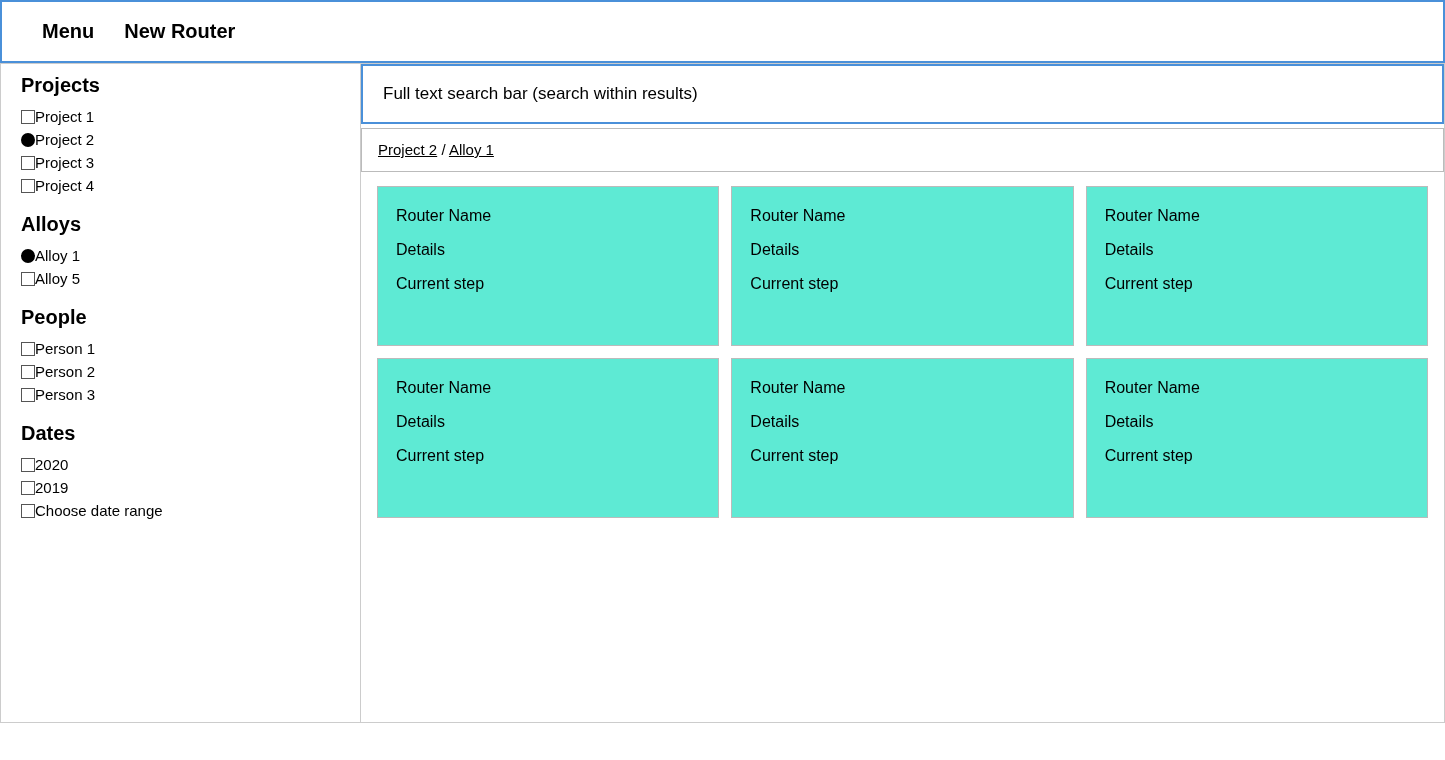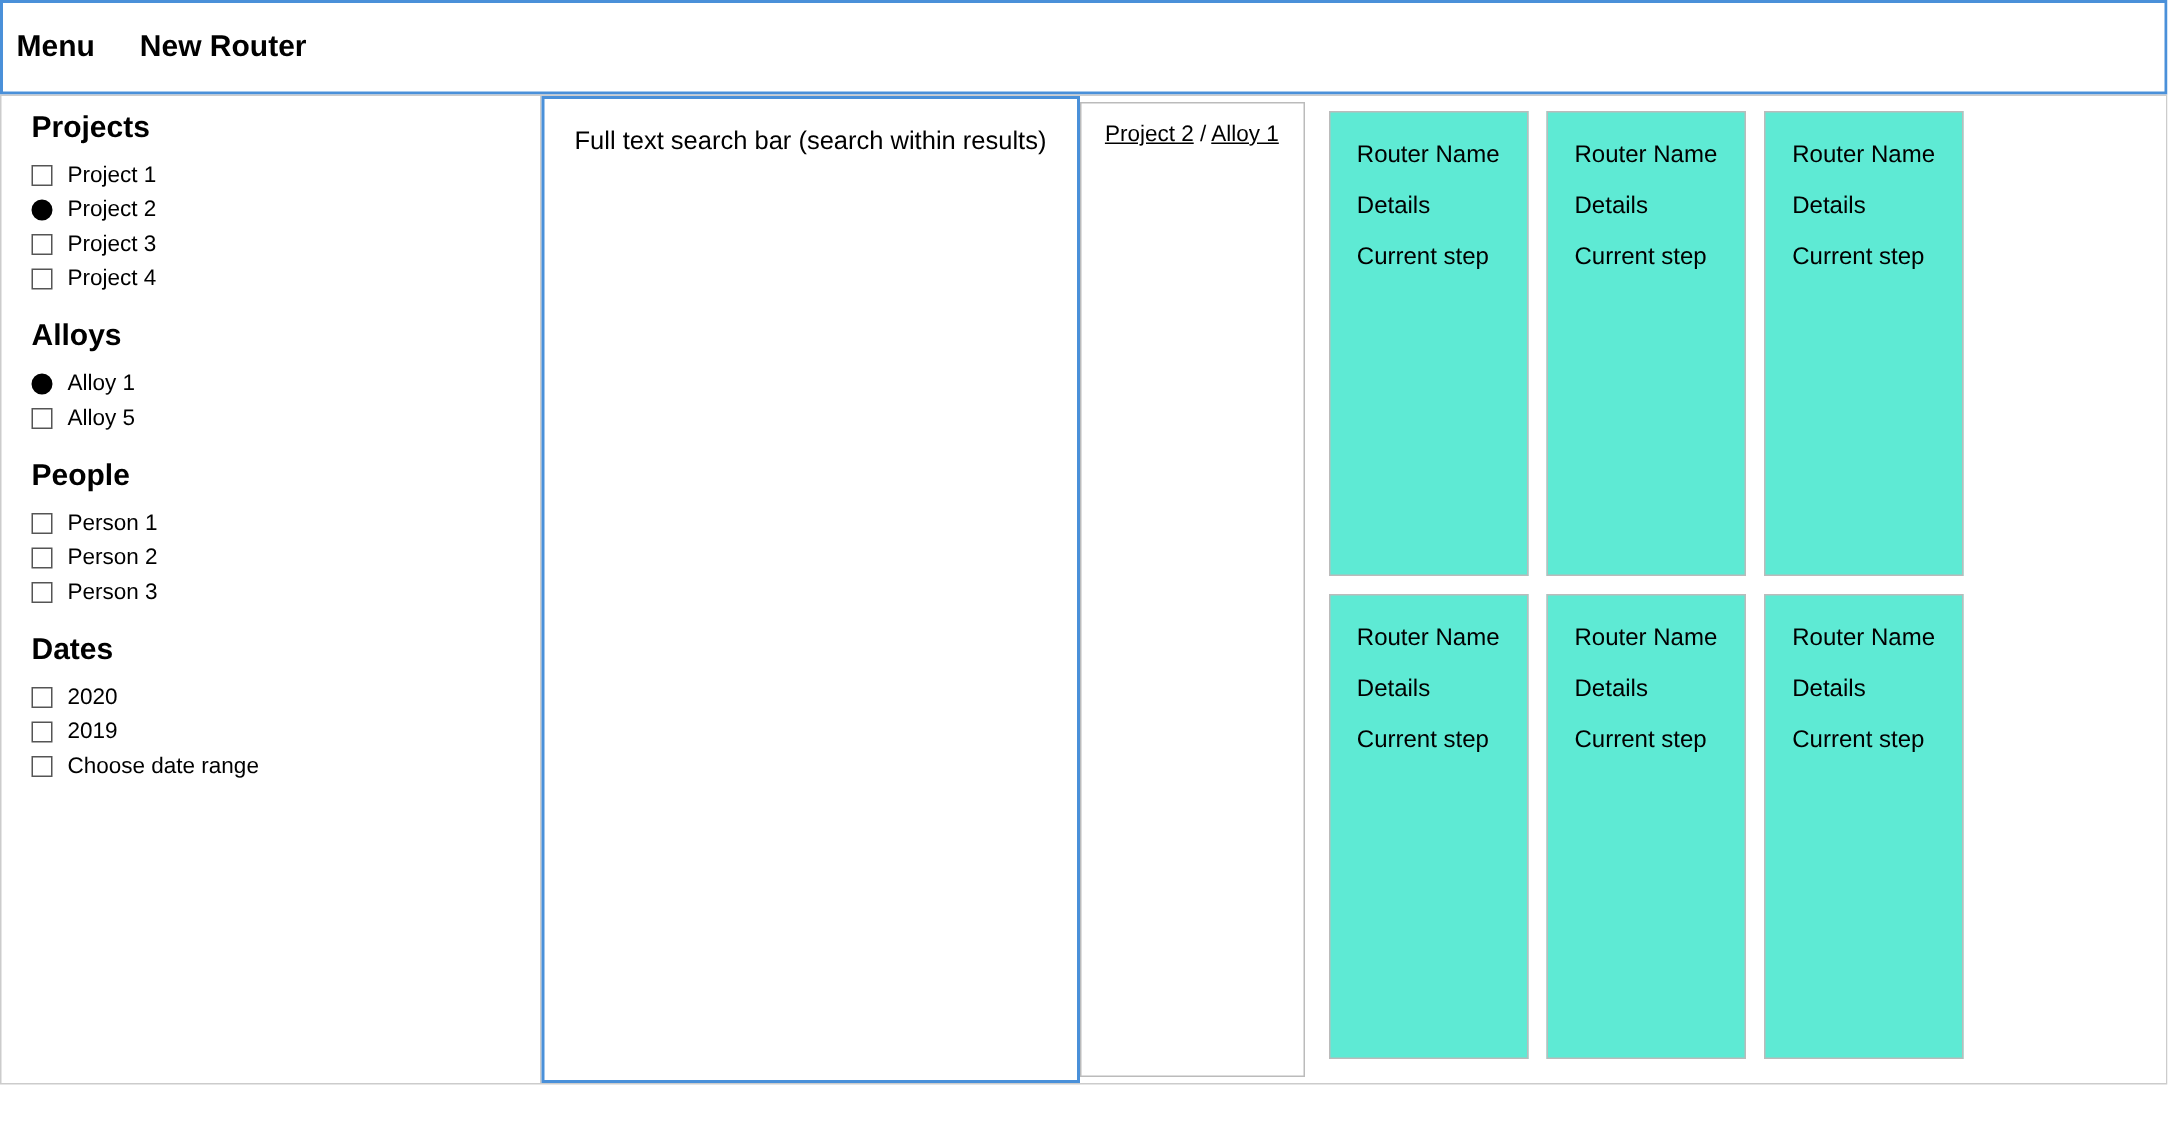--- a/index.html
+++ b/index.html
@@ -11,21 +11,21 @@
 
     body {
       background: #fff;
       width: 1445px;
       min-height: 760px;
     }
 
     
     .header {
       border: 2px solid #4a90d9;
-      padding: 18px 9px;
+      padding: 18px 40px;
       display: flex;
       align-items: center;
       gap: 30px;
     }
 
     .header-menu {
       font-weight: bold;
       font-size: 20px;
       color: #000;
     }
@@ -59,21 +59,21 @@
       color: #000;
     }
 
     .sidebar-section-title:first-child {
       margin-top: 0;
     }
 
     .sidebar-item {
       display: flex;
       align-items: center;
-      gap: 10px;
+      gap: 0;
       font-size: 15px;
       padding: 3px 0;
       cursor: pointer;
       color: #000;
     }
 
     .sidebar-item .checkbox-icon {
       width: 14px;
       height: 14px;
       border: 1px solid #555;
@@ -90,21 +90,21 @@
 
     .sidebar-item .checkbox-icon.radio-empty {
       border-radius: 0;
     }
 
     
     .content-area {
       flex: 1;
       padding: 0;
       display: flex;
-      flex-direction: row;
+      flex-direction: column;
     }
 
     
     .search-bar {
       border: 2px solid #4a90d9;
       padding: 18px 20px;
       font-size: 17px;
       color: #000;
       cursor: text;
     }

